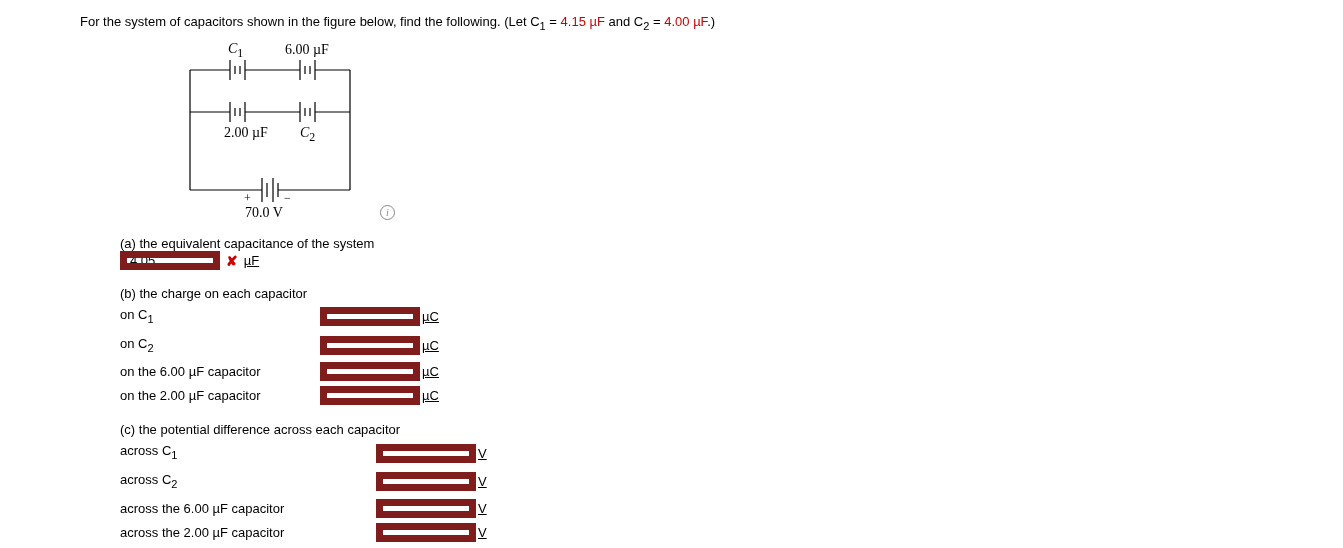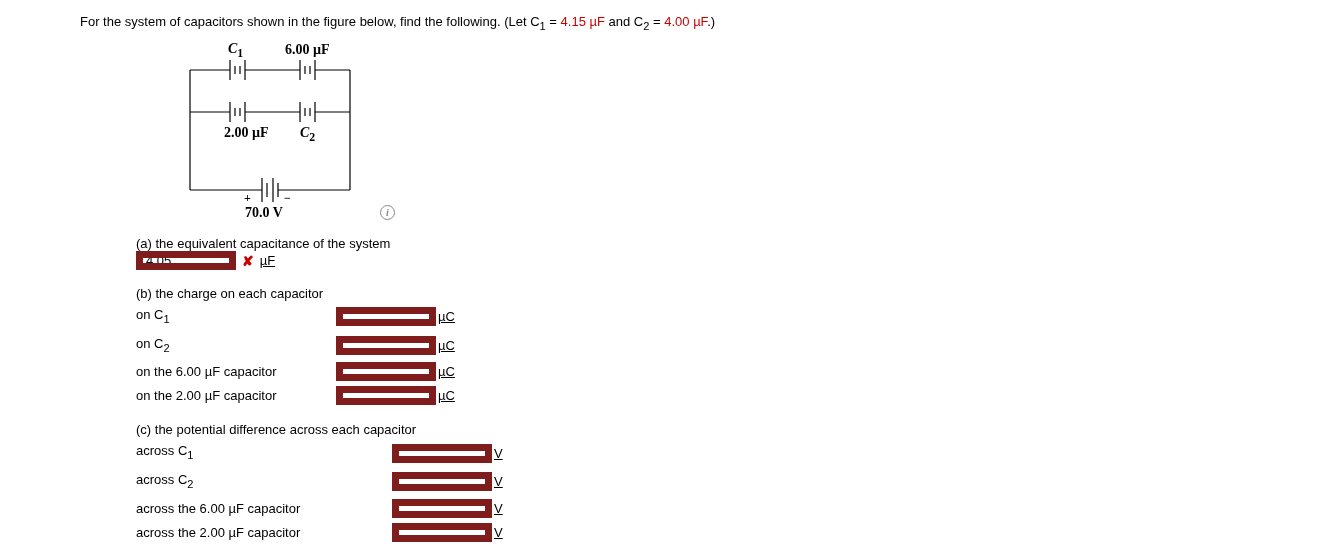--- a/index.html
+++ b/index.html
@@ -1,22 +1,22 @@
 <!DOCTYPE html>
 <html><head>
   <meta charset="utf-8">
   <style>
     * { box-sizing: border-box; margin: 0; padding: 0; }
     body { font-family: Arial, Helvetica, sans-serif; font-size: 13px; color: #000; background: #fff; padding: 12px 80px; }
     .prompt-text { line-height: 1.5; }
-    .figure-container { margin: 6px 0 14px 90px; position: relative; width: 220px; height: 180px; font-weight: bold; }
+    .figure-container { margin: 6px 0 14px 90px; position: relative; width: 220px; height: 180px; }
     .figure-container svg { width: 220px; height: 180px; }
     .fig-label { position: absolute; font-family: 'Times New Roman', serif; font-size: 14px; }
     .italic { font-style: italic; }
-    .section { margin: 16px 0 2px 56px; }
+    .section { margin: 16px 0 2px 40px; }
     .row { margin: 3px 0; line-height: 21px; display: flex; align-items: center; }
     .row .label { width: 200px; display: inline-block; }
     .row .label-c { width: 256px; display: inline-block; }
     input[type=text] { width: 100px; height: 19px; border: 7px solid #7f1d1d; padding: 1px 3px; font-size: 13px; vertical-align: middle; }
     .wrong { color: #c00; font-weight: bold; margin: 0 4px 0 6px; font-size: 14px; }
     .unit { margin-left: 2px; text-decoration: underline; }
     .sub { vertical-align: sub; font-size: 0.85em; }
     .hl { color: #c00; }
     .info-icon { display: inline-block; width: 15px; height: 15px; border: 1px solid #888; border-radius: 50%; color: #888; text-align: center; line-height: 13px; font-size: 10px; vertical-align: middle; margin-left: 70px; font-family: serif; font-style: italic; }
     .answer-row { display:flex; align-items:center; }

